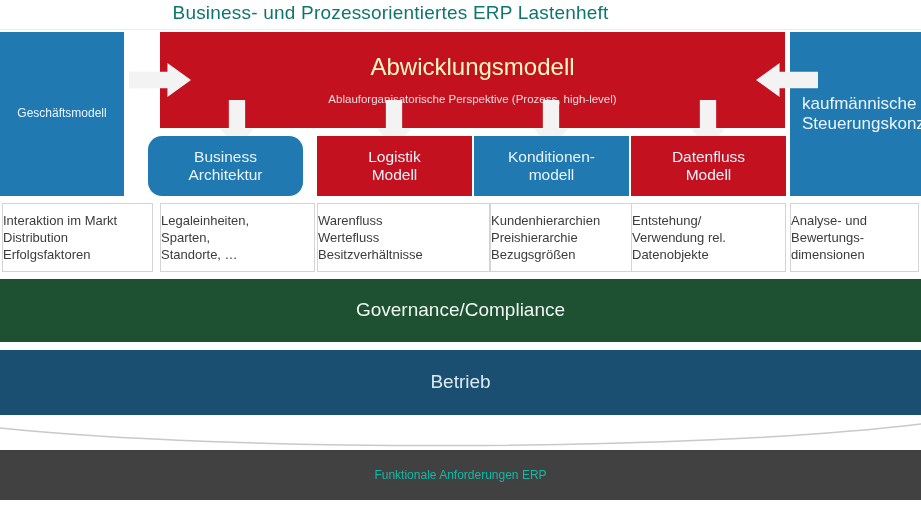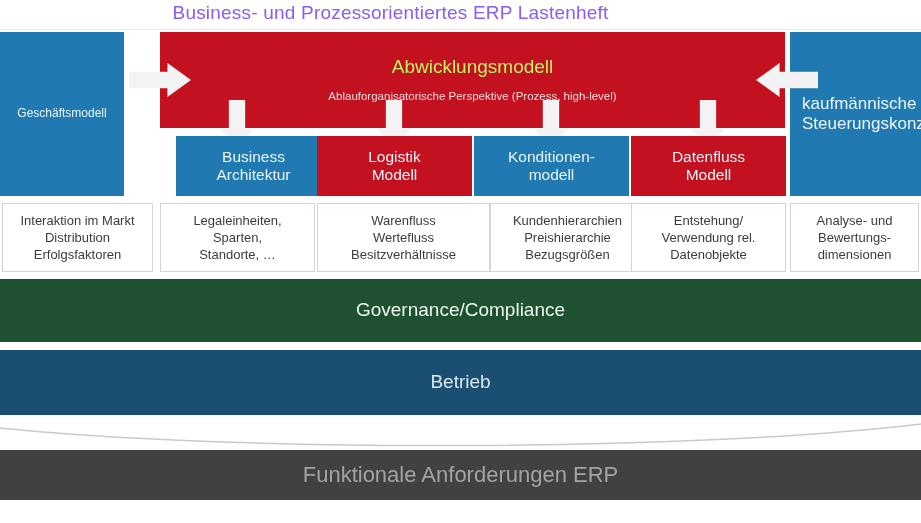--- a/index.html
+++ b/index.html
@@ -19,21 +19,21 @@
   }
 
   
   .title {
     position: absolute;
     left: 0;
     top: 2px;
     width: 781px;
     text-align: center;
     font-size: 19px;
-    color: #8b5cf6;
+    color: #0f766e;
     letter-spacing: .2px;
     white-space: nowrap;
   }
 
   
   .block {
     position: absolute;
     box-sizing: border-box;
     display: flex;
     flex-direction: column;
@@ -52,65 +52,65 @@
   
   #pillar-left  { left: 0;    top: 32px; width: 124px; height: 164px; font-size: 12px; }
   #pillar-left .lbl { padding-bottom: 2px; }
   #pillar-right { left: 790px; top: 32px; width: 131px; height: 164px; font-size: 17px;
                   align-items: flex-start; text-align: left; }
   #pillar-right .lbl { padding-left: 12px; white-space: nowrap; }
 
   
   #main-band { left: 160px; top: 32px; width: 625px; height: 96px; }
   #main-band .head {
-    font-size: 19px;
-    color: #bef264;
+    font-size: 24px;
+    color: #fef9c3;
     margin-bottom: 12px;
   }
   #main-band .sub {
     font-size: 11.5px;
     color: #f2dadd;
   }
 
   
   .subbox { top: 136px; height: 60px; width: 155px; font-size: 15.5px; }
-  #sub-0 { left: 176px; }
+  #sub-0 { left: 148px; border-radius: 14px; }
   #sub-1 { left: 317px; }
   #sub-2 { left: 474px; }
   #sub-3 { left: 631px; }
   .subbox .l1, .subbox .l2 { display: block; }
 
   
   .desc {
     position: absolute;
     box-sizing: border-box;
     top: 203px;
     height: 69px;
     background: #ffffff;
     border: 1px solid #d4d4d4;
     display: flex;
     flex-direction: column;
-    align-items: center;
+    align-items: flex-start;
     justify-content: center;
     text-align: center;
     font-size: 13px;
     color: #3c3c3c;
     line-height: 1.32;
   }
   #desc-0 { left: 2px;   width: 151px; }
   #desc-1 { left: 160px; width: 155px; }
   #desc-2 { left: 317px; width: 173px; }
   #desc-3 { left: 474px; width: 155px; margin-left: 16px; }
   #desc-4 { left: 631px; width: 155px; }
   #desc-5 { left: 790px; width: 129px; }
 
   
   #bar-governance { left: 0; top: 279px; width: 921px; height: 63px; font-size: 19px; color: #f0f6f2; }
   #bar-betrieb    { left: 0; top: 350px; width: 921px; height: 65px; font-size: 19px; color: #dce9f3; }
-  #bar-funktional { left: 0; top: 450px; width: 921px; height: 50px; font-size: 22px; color: #a3a3a3; }
+  #bar-funktional { left: 0; top: 450px; width: 921px; height: 50px; font-size: 12px; color: #14b8a6; }
 
   
   #curve {
     position: absolute;
     left: 0;
     top: 418px;
     width: 921px;
     height: 34px;
     pointer-events: none;
   }

